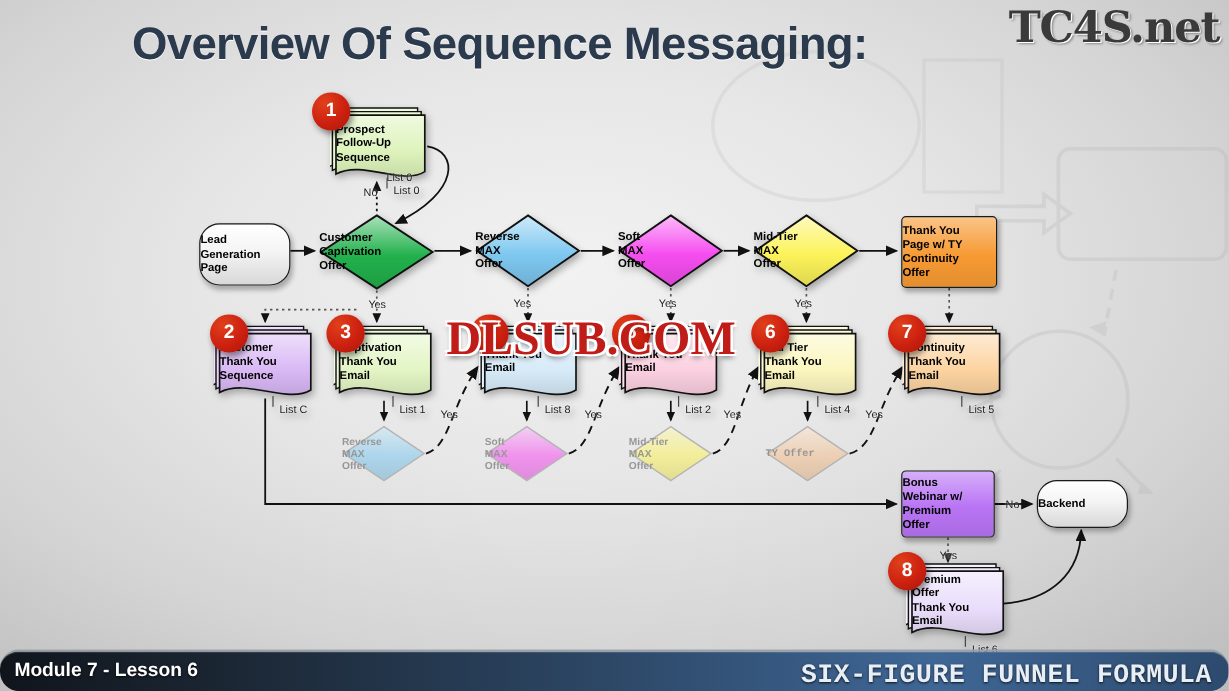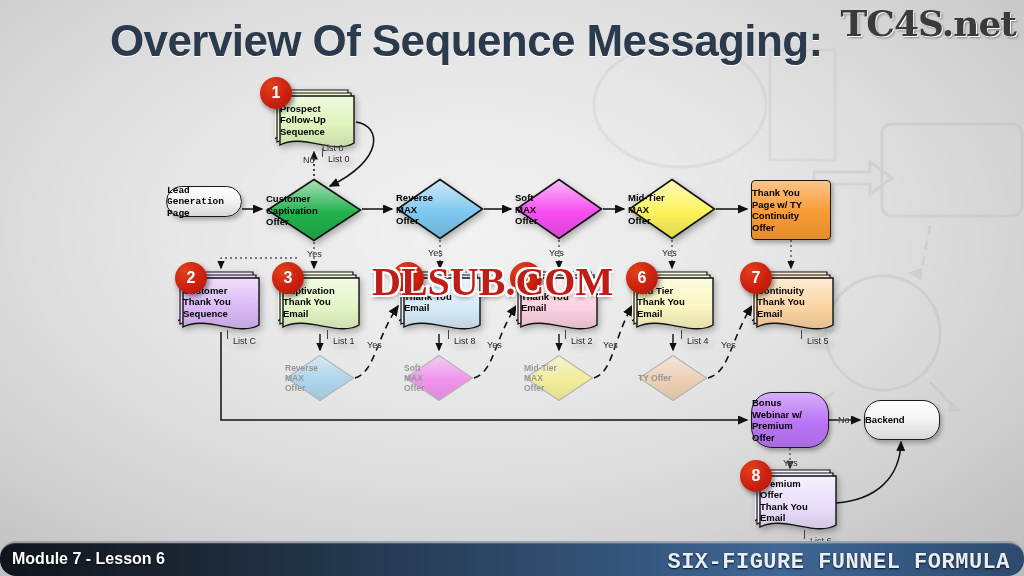--- a/index.html
+++ b/index.html
@@ -15,21 +15,21 @@
       radial-gradient(ellipse 900px 520px at 46% 40%, #f2f2f2 0%, #e6e6e6 34%, #d4d4d4 62%, #bdbdbd 88%, #b2b2b2 100%);
     overflow:hidden;
   }
   
   .bg-deco{position:absolute;opacity:.30;pointer-events:none;}
   .bg-deco svg{display:block;}
 
   
   #title{
     position:absolute;left:110px;top:16px;
-    font-size:44px;font-weight:bold;letter-spacing:-0.6px;
+    font-size:38px;font-weight:bold;letter-spacing:-0.6px;
     color:#2b3b4d;
     text-shadow:0 1px 0 #fff;
     white-space:nowrap;
   }
   
   #wm-tc4s{
     position:absolute;right:8px;top:2px;
     font-family:"DejaVu Serif", serif;
     font-size:36px;font-weight:bold;font-style:normal;
     color:#3a3a3a;
@@ -216,21 +216,21 @@
       <path d="M221 332 L221 420 L747 420" marker-end="url(#arr)"></path>
       <line x1="829" y1="420" x2="860" y2="420" marker-end="url(#arr)"></line>
 
       <path d="M836 503 C876 500 900 478 901 442" marker-end="url(#arr)"></path>
     </g>
   </svg>
 
   <div id="title">Overview Of Sequence Messaging:</div>
 
   <div id="nodes">
-      <div class="node terminator" style="left: 166px; top: 186px; width: 76px; height: 31px; font-family: Liberation Mono, monospace;">
+      <div class="node terminator" style="left: 166px; top: 186px; width: 76px; height: 52px;">
         <div class="nlabel">Lead
 Generation
 Page</div>
       </div>
       <div class="node doc" style="left: 280px; top: 94px; width: 74px; height: 56px; filter: drop-shadow(rgba(0, 0, 0, 0.28) 2px 3px 3px);">
         <svg viewBox="0 0 84 66" width="84" height="66" style="left: -5px; top: -6px;">
           <defs>
             <linearGradient id="dg1" x1="0" y1="0" x2="0" y2="1">
               <stop offset="0%" stop-color="rgb(240,250,224)"></stop>
               <stop offset="60%" stop-color="#ddf3bb"></stop>
@@ -454,31 +454,31 @@
             <linearGradient id="g15" x1="0" y1="0" x2="0" y2="1">
               <stop offset="0%" stop-color="rgb(254,250,192)"></stop>
               <stop offset="55%" stop-color="#fcf35a"></stop>
               <stop offset="100%" stop-color="rgb(222,214,79)"></stop>
             </linearGradient>
           </defs>
           <polygon points="35,1.5 68.5,24 35,46.5 1.5,24" fill="url(#g15)" stroke="#8d8d8d" stroke-width="1.2"></polygon>
         </svg><div class="nlabel">Mid-Tier
 MAX
 Offer</div></div>
-      <div class="node ghost" style="left: 638px; top: 354px; width: 70px; height: 48px;"><svg class="dshape" viewBox="0 0 70 48" width="70" height="48">
+      <div class="node ghost" style="left: 638px; top: 354px; width: 70px; height: 48px; font-family: Liberation Mono, monospace;"><svg class="dshape" viewBox="0 0 70 48" width="70" height="48">
           <defs>
             <linearGradient id="g16" x1="0" y1="0" x2="0" y2="1">
               <stop offset="0%" stop-color="rgb(251,231,212)"></stop>
               <stop offset="55%" stop-color="#f4bf8d"></stop>
               <stop offset="100%" stop-color="rgb(215,168,124)"></stop>
             </linearGradient>
           </defs>
           <polygon points="35,1.5 68.5,24 35,46.5 1.5,24" fill="url(#g16)" stroke="#8d8d8d" stroke-width="1.2"></polygon>
         </svg><div class="nlabel">TY Offer</div></div>
-      <div class="node rect" style="left: 751px; top: 392px; width: 78px; height: 56px; background: linear-gradient(rgb(214, 174, 249) 0%, rgb(185, 116, 245) 55%, rgb(170, 107, 225) 100%); border-radius: 21px;">
+      <div class="node rect" style="left: 751px; top: 392px; width: 78px; height: 56px; background: linear-gradient(rgb(214, 174, 249) 0%, rgb(185, 116, 245) 55%, rgb(170, 107, 225) 100%);">
         <div class="nlabel">Bonus
 Webinar w/
 Premium
 Offer</div>
       </div>
       <div class="node terminator" style="left: 864px; top: 400px; width: 76px; height: 40px;">
         <div class="nlabel">Backend</div>
       </div>
       <div class="node doc" style="left: 760px; top: 474px; width: 76px; height: 58px; filter: drop-shadow(rgba(0, 0, 0, 0.28) 2px 3px 3px);">
         <svg viewBox="0 0 86 68" width="86" height="68" style="left: -5px; top: -6px;">

